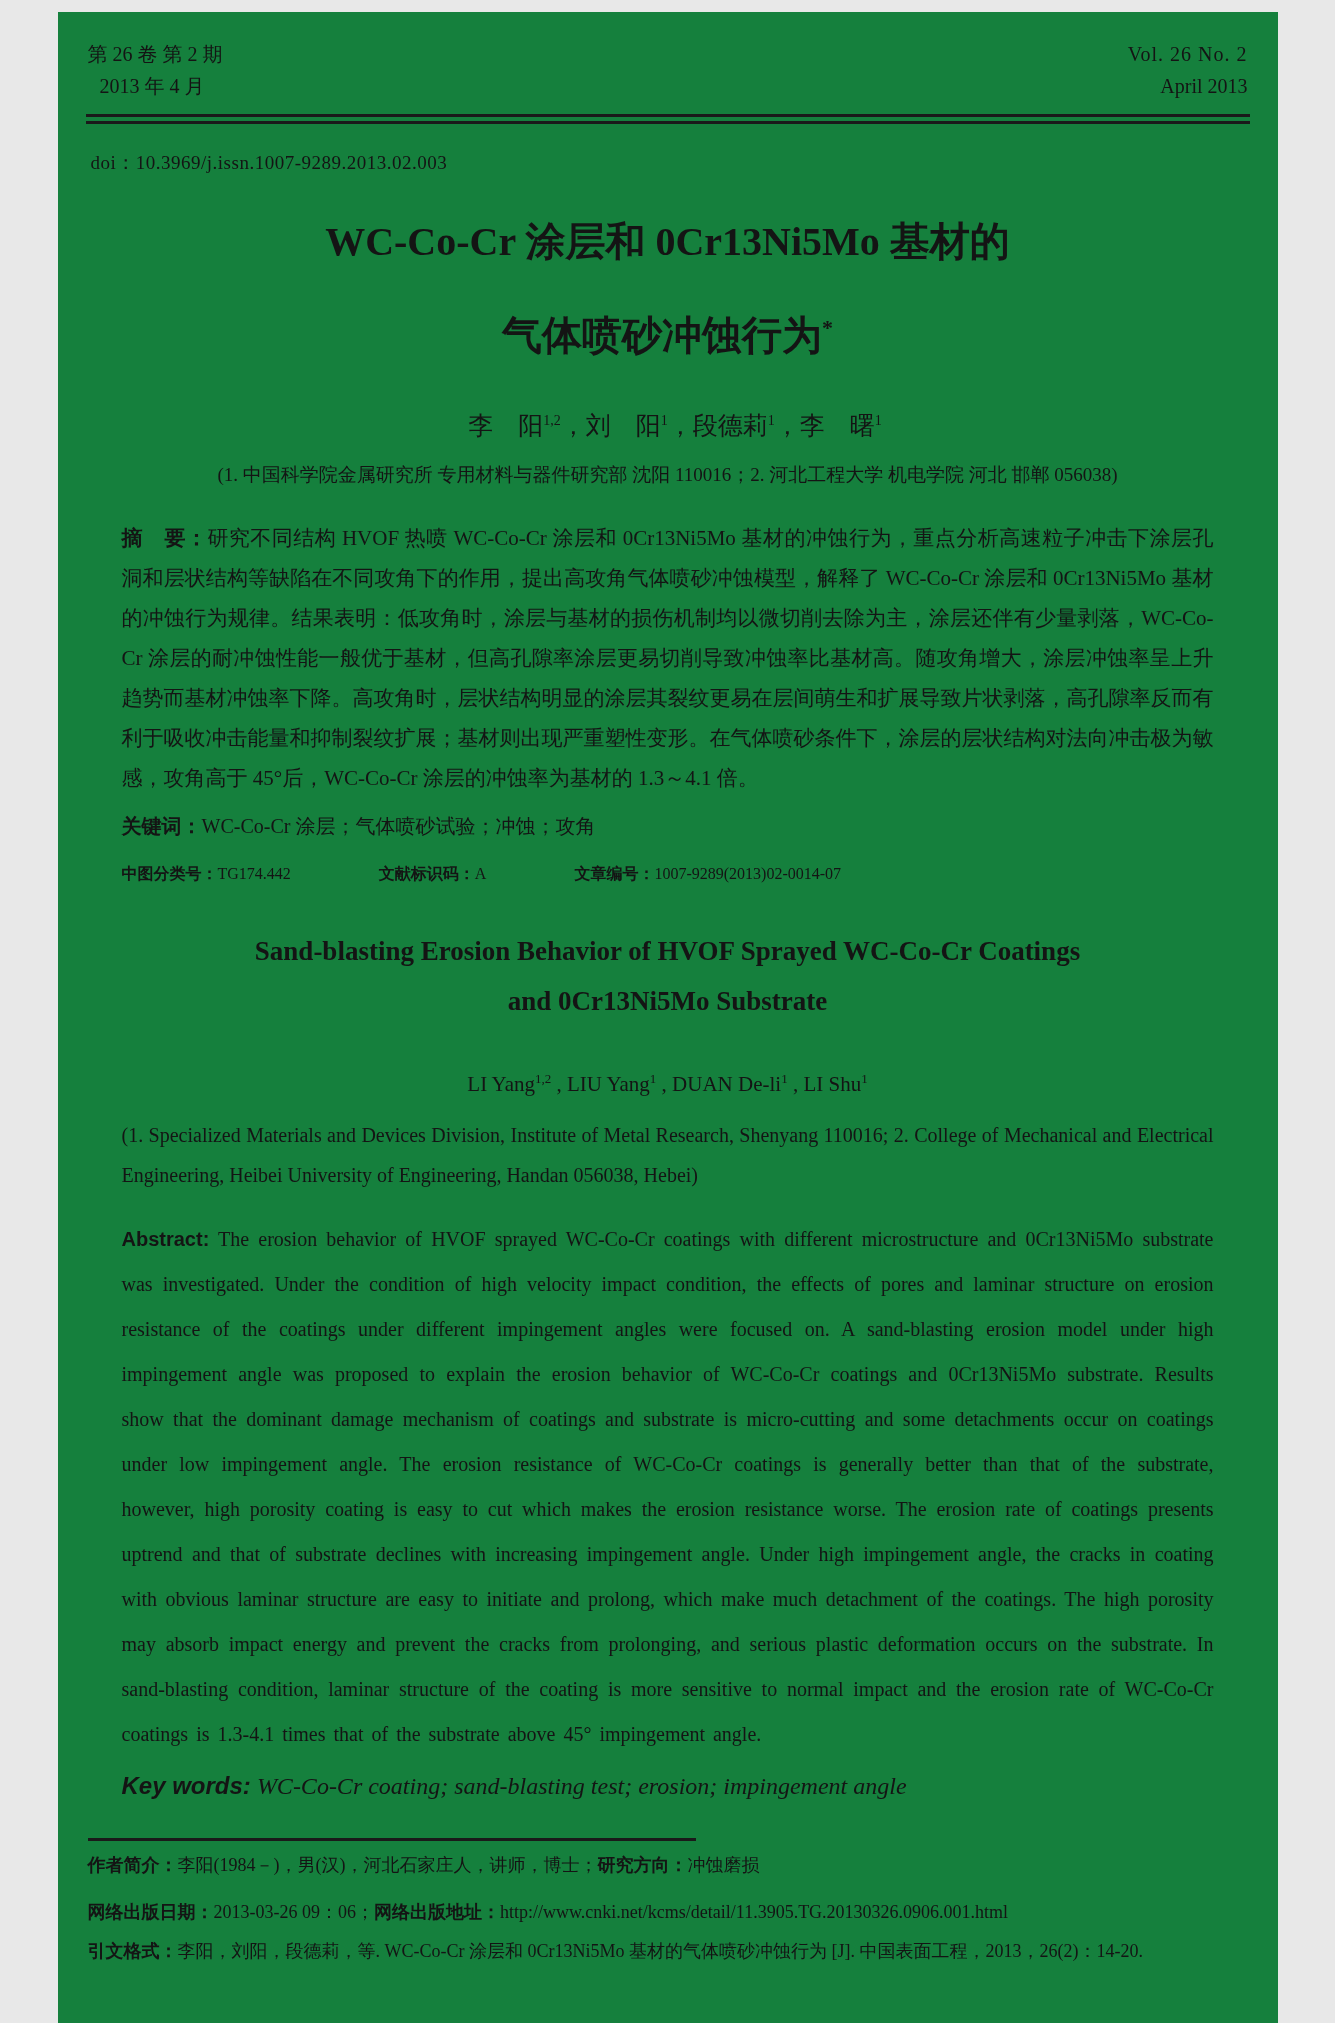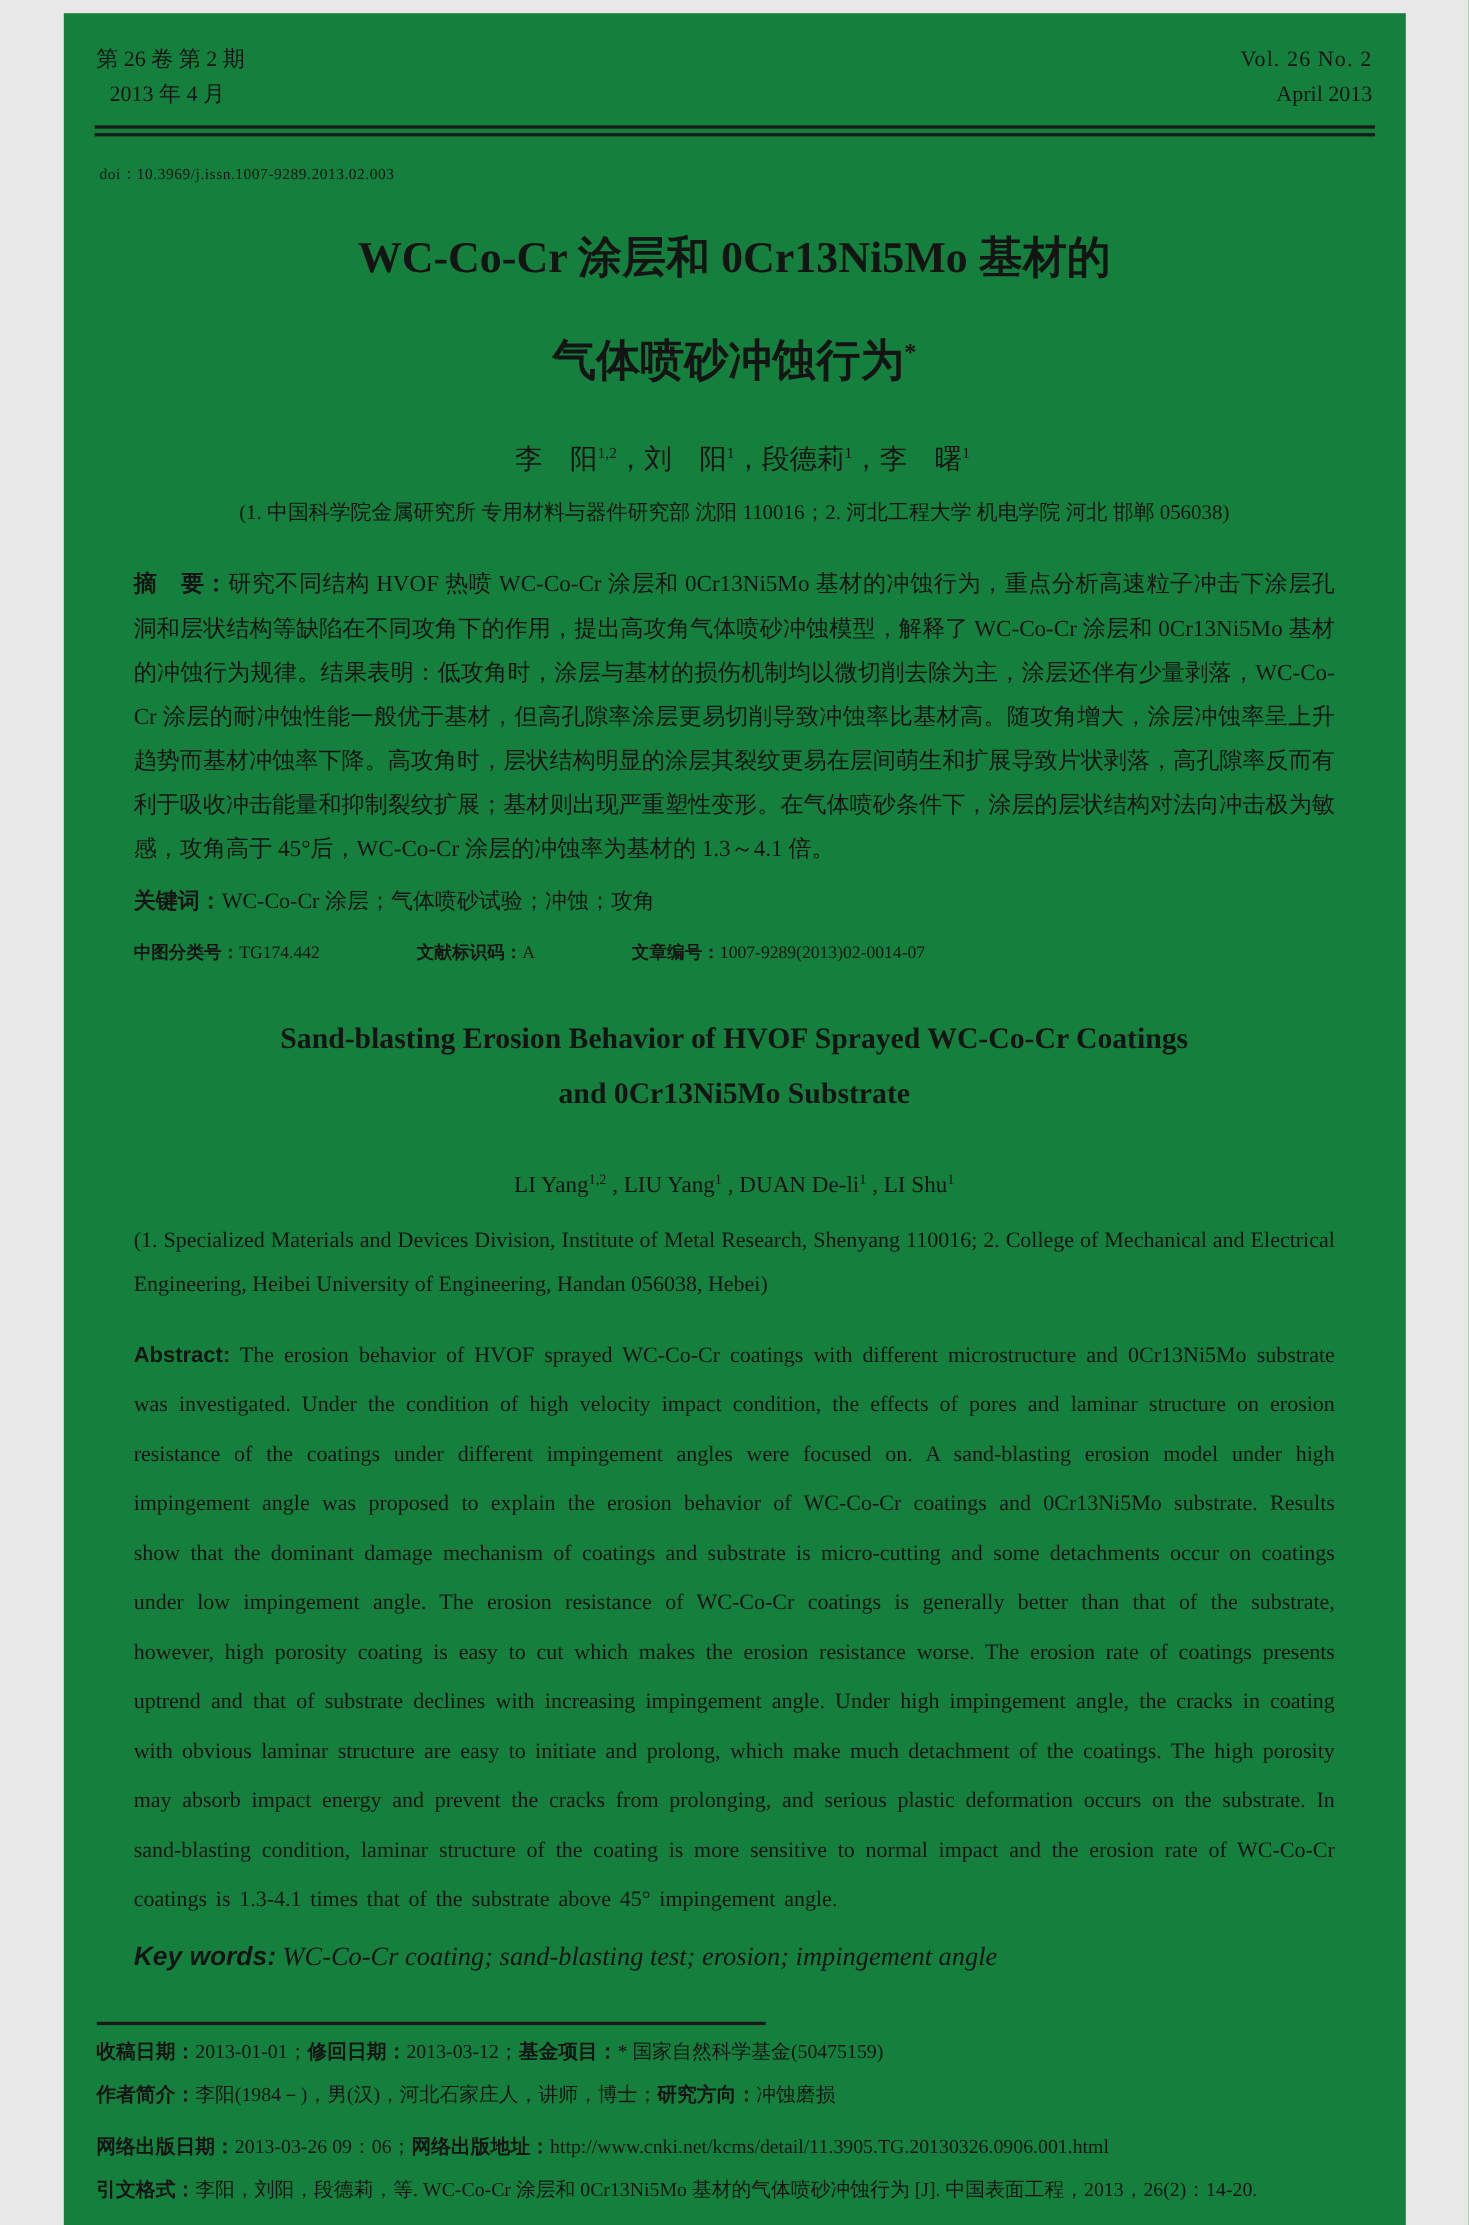--- a/index.html
+++ b/index.html
@@ -16,21 +16,21 @@
   .jh-left{font-size:20px;line-height:32px;}
   .jh-left .row2{padding-left:12px;}
   .jh-center{text-align:center;}
   .jh-name-cn{font-size:23px;font-weight:bold;letter-spacing:24px;padding-left:24px;
     font-family:"Liberation Sans","DejaVu Sans",sans-serif;}
   .jh-name-en{font-size:21px;letter-spacing:1px;margin-top:10px;}
   .jh-right{font-size:20px;line-height:32px;text-align:right;}
   .jh-right .row1{letter-spacing:1px;}
   .rule-double{margin:2px 28px 0 28px;height:4px;border-top:3px solid #1a1a1a;border-bottom:3px solid #1a1a1a;}
   
-  .doi{margin:26px 0 0 33px;font-size:14px;letter-spacing:0.5px;}
+  .doi{margin:26px 0 0 33px;font-size:19px;letter-spacing:0.5px;}
   .title-cn{margin-top:38px;text-align:center;font-weight:bold;font-size:40px;line-height:56px;font-family:Liberation Serif, serif;}
   .title-cn .l2{margin-top:30px;}
   .title-cn sup{font-size:22px;font-weight:bold;}
   .authors-cn{margin-top:40px;text-align:center;font-size:25px;line-height:34px;padding-left:15px;}
   .authors-cn sup{font-size:14px;}
   .affil-cn{margin-top:16px;text-align:center;font-size:19px;line-height:30px;}
   
   .abs-cn{margin:28px 64px 0 64px;font-size:21px;line-height:40px;text-align:justify;}
   .lbl{font-family:"Liberation Sans","DejaVu Sans",sans-serif;font-weight:bold;}
   .kw-cn{margin:8px 64px 0 64px;font-size:20px;line-height:40px;}
@@ -104,23 +104,20 @@
 
   <div class="affil-en">(1. Specialized Materials and Devices Division, Institute of Metal Research, Shenyang 110016; 2. College of Mechanical and Electrical Engineering, Heibei University of Engineering, Handan 056038, Hebei)</div>
 
   <p class="abs-en"><span class="lbl">Abstract:</span><span> The erosion behavior of HVOF sprayed WC-Co-Cr coatings with different microstructure and 0Cr13Ni5Mo substrate was investigated. Under the condition of high velocity impact condition, the effects of pores and laminar structure on erosion resistance of the coatings under different impingement angles were focused on. A sand-blasting erosion model under high impingement angle was proposed to explain the erosion behavior of WC-Co-Cr coatings and 0Cr13Ni5Mo substrate. Results show that the dominant damage mechanism of coatings and substrate is micro-cutting and some detachments occur on coatings under low impingement angle. The erosion resistance of WC-Co-Cr coatings is generally better than that of the substrate, however, high porosity coating is easy to cut which makes the erosion resistance worse. The erosion rate of coatings presents uptrend and that of substrate declines with increasing impingement angle. Under high impingement angle, the cracks in coating with obvious laminar structure are easy to initiate and prolong, which make much detachment of the coatings. The high porosity may absorb impact energy and prevent the cracks from prolonging, and serious plastic deformation occurs on the substrate. In sand-blasting condition, laminar structure of the coating is more sensitive to normal impact and the erosion rate of WC-Co-Cr coatings is 1.3-4.1 times that of the substrate above 45° impingement angle.</span></p>
 
   <p class="kw-en"><span class="lbl">Key words:</span><span> WC-Co-Cr coating; sand-blasting test; erosion; impingement angle</span></p>
 
   <div class="footer">
     <div class="fn-rule"></div>
     <div class="fnote">
-      <span class="lbl">收稿日期：</span><span>2013-01-01；</span><span class="lbl">修回日期：</span><span>2013-03-12；</span><span class="lbl">基金项目：</span><span>* 国家自然科学基金(50475159)</span>
-    </div>
-    <div class="fnote">
       <span class="lbl">作者简介：</span><span>李阳(1984－)，男(汉)，河北石家庄人，讲师，博士；</span><span class="lbl">研究方向：</span><span>冲蚀磨损</span>
     </div>
     <div class="fnote group2">
       <span class="lbl">网络出版日期：</span><span>2013-03-26 09：06；</span><span class="lbl">网络出版地址：</span><a class="url" href="#">http://www.cnki.net/kcms/detail/11.3905.TG.20130326.0906.001.html</a>
     </div>
     <div class="fnote">
       <span class="lbl">引文格式：</span><span>李阳，刘阳，段德莉，等. WC-Co-Cr 涂层和 0Cr13Ni5Mo 基材的气体喷砂冲蚀行为 [J]. 中国表面工程，2013，26(2)：14-20.</span>
     </div>
   </div>
 

